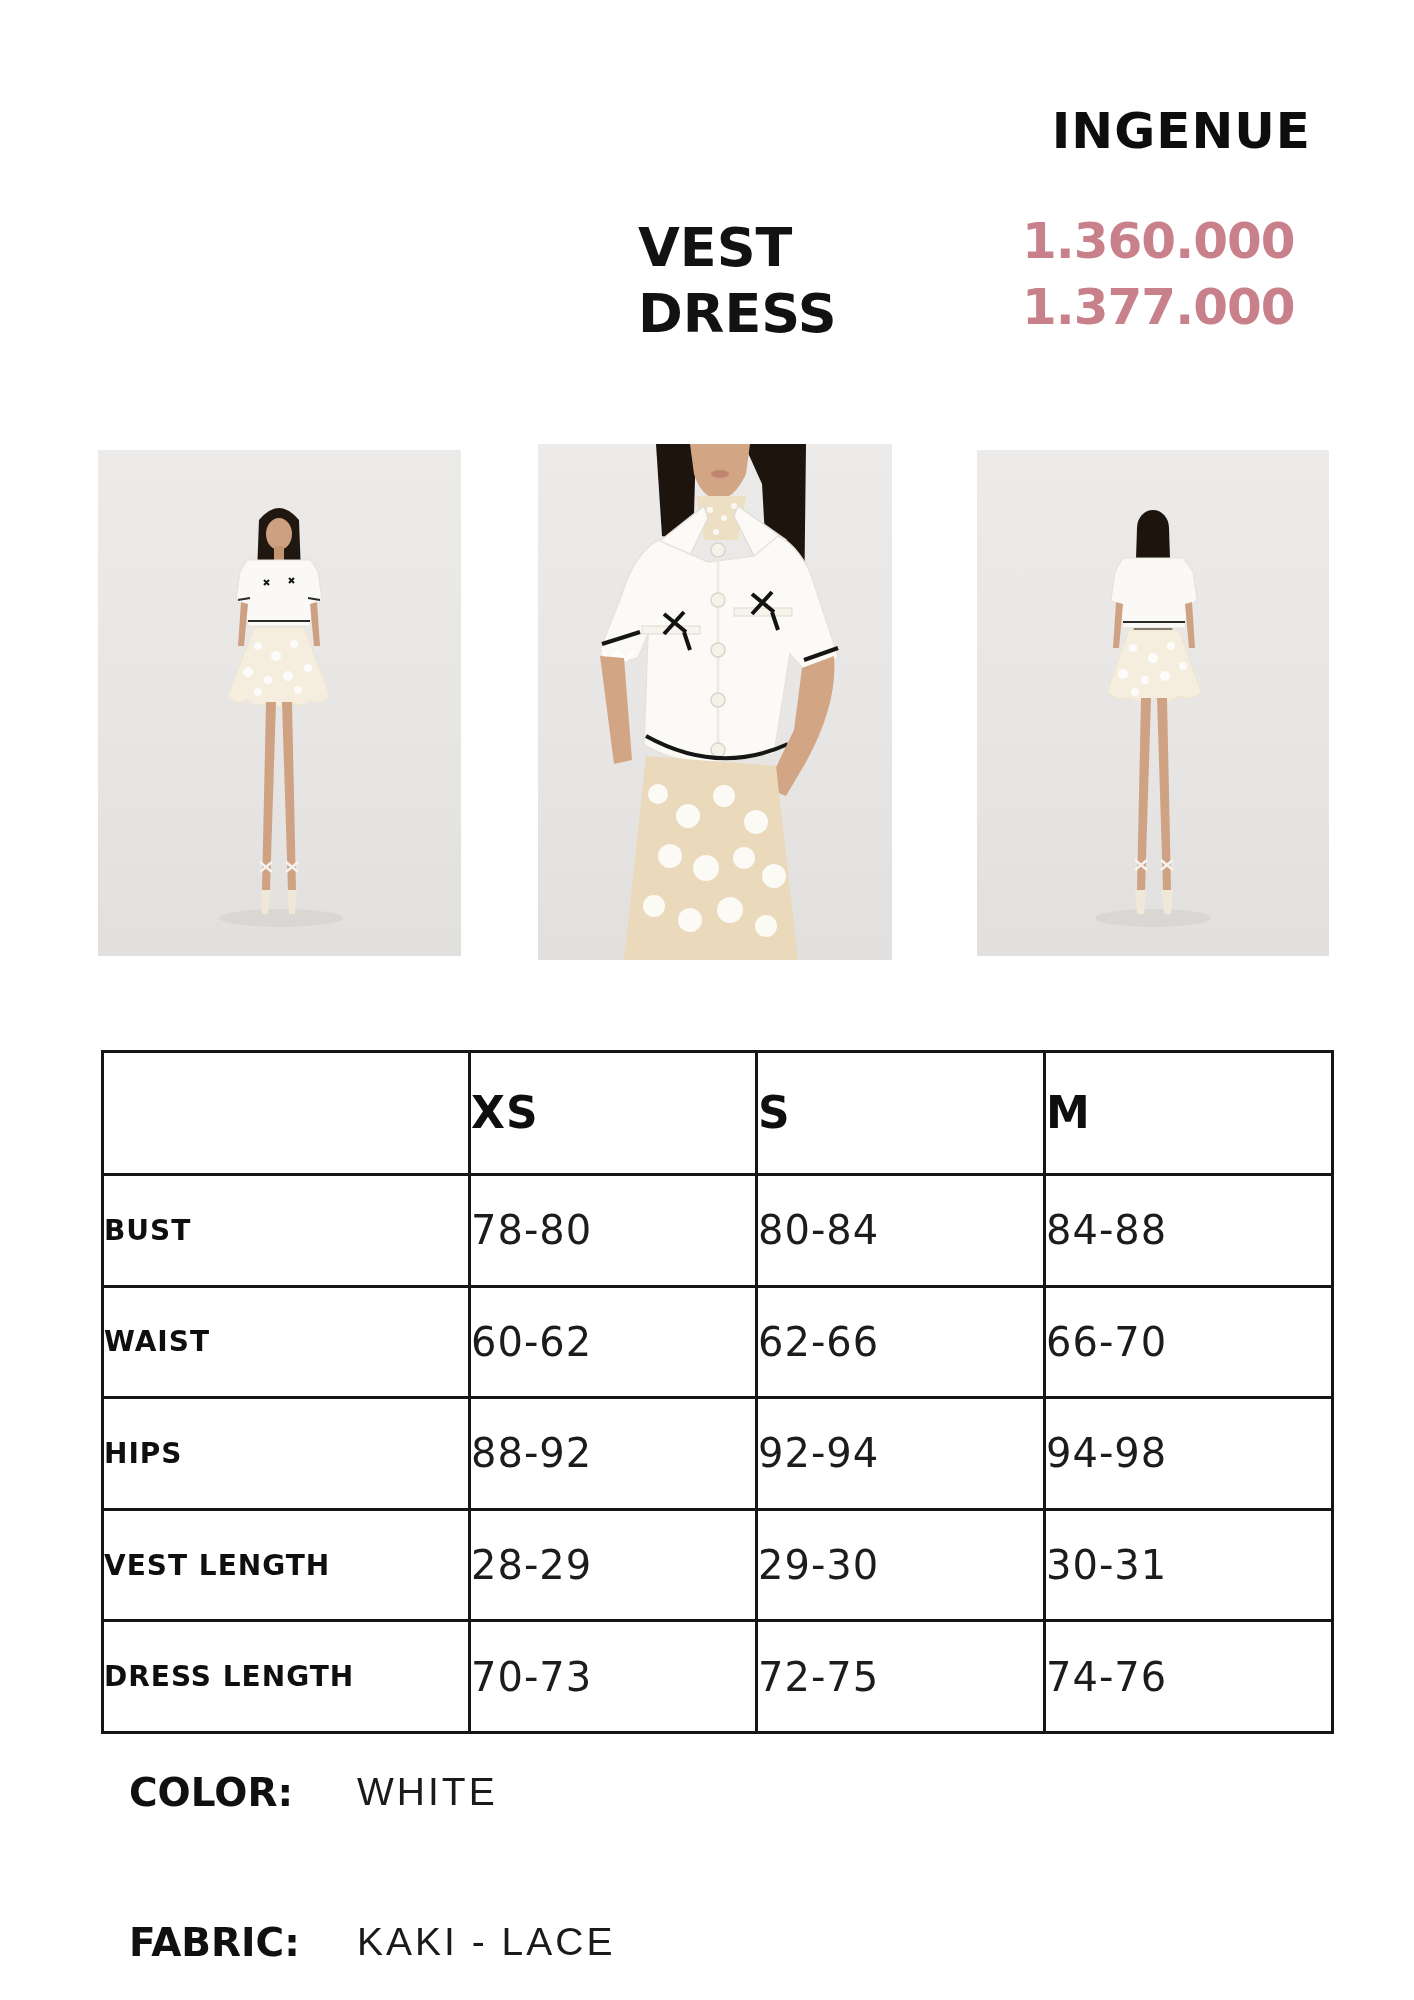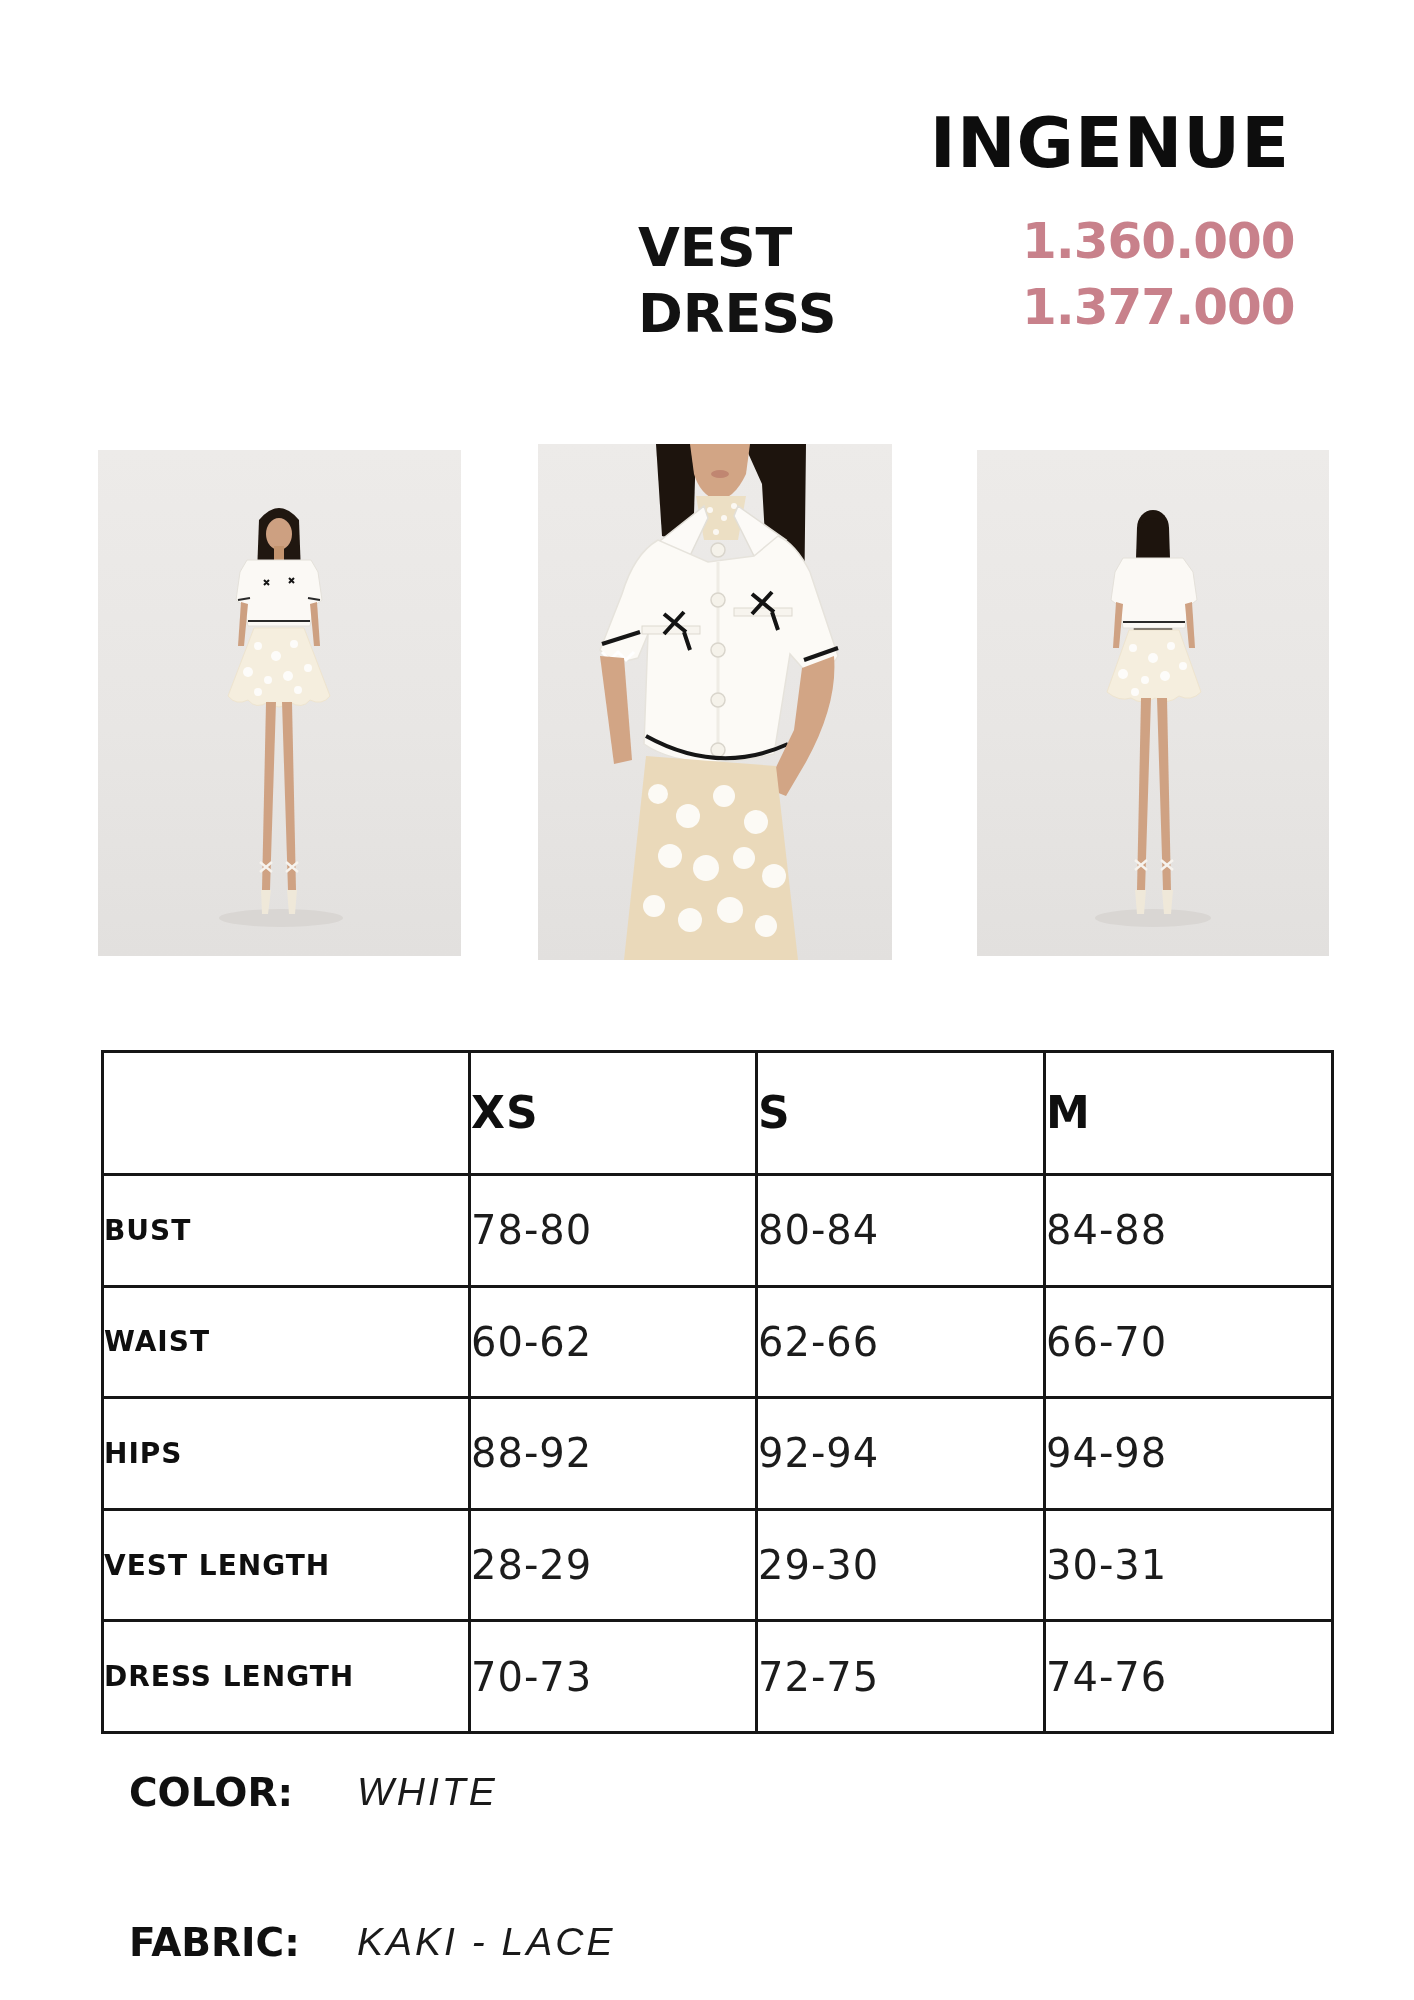--- a/index.html
+++ b/index.html
@@ -4,21 +4,21 @@
 <style>
   html,body{margin:0;padding:0;}
   body{
     width:1414px;height:2000px;position:relative;background:#ffffff;
     font-family:"DejaVu Sans","Liberation Sans",sans-serif;color:#111;
     overflow:hidden;
   }
   .abs{position:absolute;}
   
   .brand-title{
-    top:102px;right:124px;font-size:70px;font-weight:800;
+    top:102px;right:103px;font-size:50px;font-weight:800;
     letter-spacing:1px;color:#0d0d0d;white-space:nowrap;
   }
   .product-name{left:638px;font-size:54px;font-weight:800;color:#121212;white-space:nowrap;text-align:right;}
   .product-name.row1{top:216px;}
   .product-name.row2{top:282px;}
   .product-price{left:1022px;font-size:50px;font-weight:800;letter-spacing:-1px;white-space:nowrap;}
   .product-price.row1{top:212px;}
   .product-price.row2{top:278px;}
   
   .photo{
@@ -36,21 +36,21 @@
   }
   table.size-table td{
     border:3px solid #161616;vertical-align:middle;
     background:#fff;padding:0;
   }
   td.size-head{font-size:44px;font-weight:800;color:#0f0f0f;letter-spacing:1px;}
   td.measure-label{font-size:28px;font-weight:800;color:#0f0f0f;letter-spacing:1px;}
   td.measure-value{font-size:40px;font-weight:400;color:#1c1c1c;letter-spacing:1px;}
   
   .detail-label{left:129px;font-size:39px;font-weight:800;color:#101010;white-space:nowrap;}
-  .detail-value{left:357px;font-size:39px;font-weight:400;color:#1a1a1a;letter-spacing:3px;white-space:nowrap;font-family:"Liberation Sans","DejaVu Sans",sans-serif;font-style:italic;}
+  .detail-value{left:357px;font-size:39px;font-weight:400;color:#1a1a1a;letter-spacing:3px;white-space:nowrap;font-family:"Liberation Sans","DejaVu Sans",sans-serif;}
   .detail-row1{top:1770px;}
   .detail-row2{top:1920px;}
 </style>
 </head>
 <body>
 
 <div class="abs brand-title">INGENUE</div>
 
 <div class="abs product-name row1">VEST</div>
 <div class="abs product-name row2">DRESS</div>

